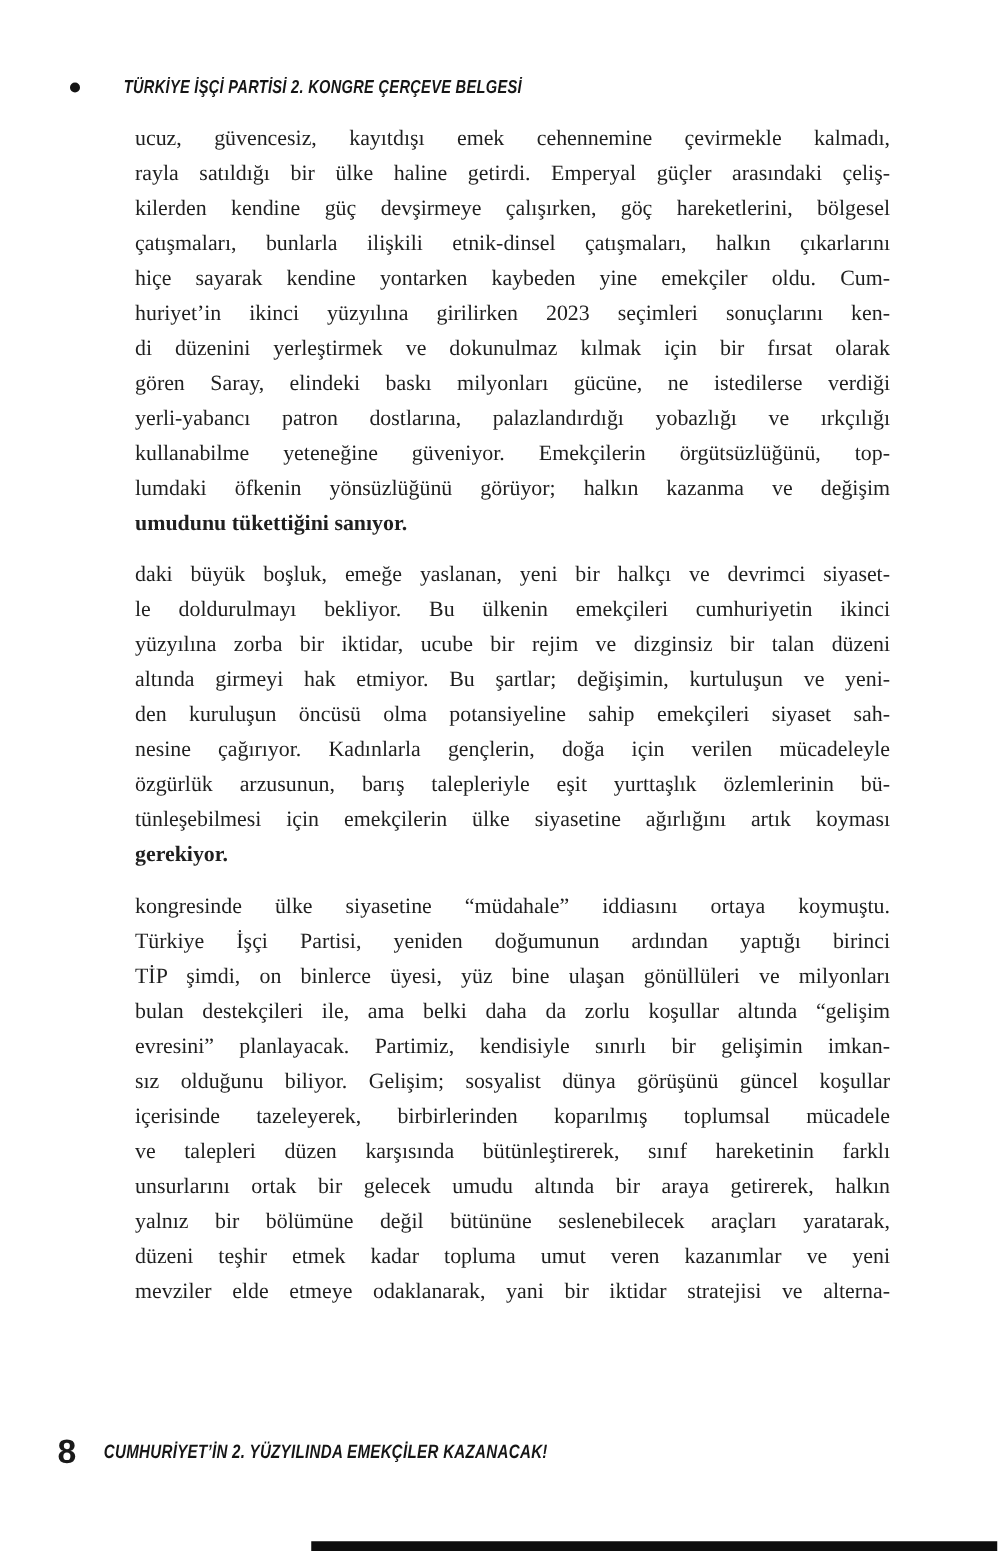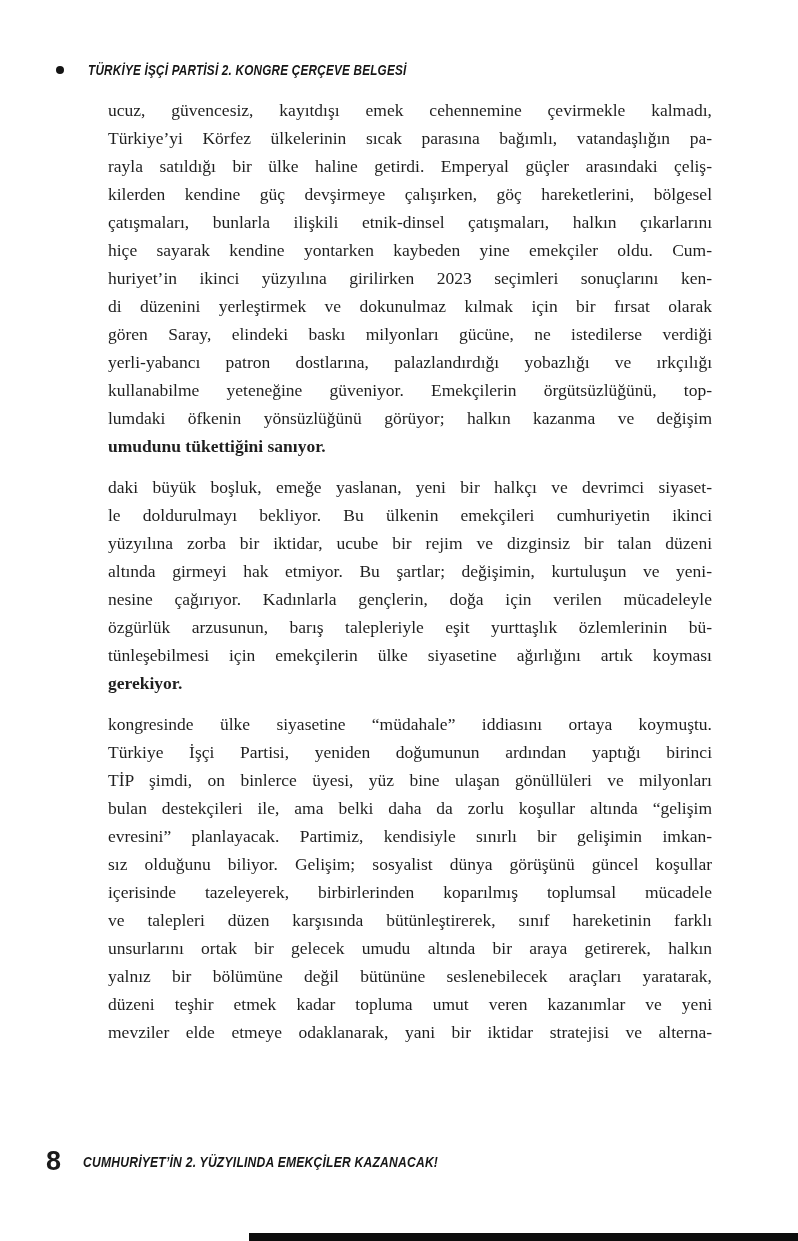--- a/index.html
+++ b/index.html
@@ -16,21 +16,21 @@
     color: #1f1f1f;
   }
 
   
   .running-header {
     position: absolute;
     left: 56px;
     top: 61px;
     display: flex;
     align-items: center;
-    gap: 24px;
+    gap: 35px;
   }
   .header-bullet {
     width: 8px;
     height: 8px;
     border-radius: 50%;
     background: #141414;
     flex: 0 0 auto;
   }
   .slogan-type {
     font-family: "Liberation Sans", sans-serif;
@@ -102,38 +102,38 @@
 <body>
 
 <header class="running-header">
   <span class="header-bullet"></span>
   <span class="slogan-type">TÜRKİYE İŞÇİ PARTİSİ 2. KONGRE ÇERÇEVE BELGESİ</span>
 </header>
 
 <main class="page-body">
     <div class="paragraph">
       <div class="line">ucuz, güvencesiz, kayıtdışı emek cehennemine çevirmekle kalmadı,</div>
-      <div class="line">Türkiye’yi Körfez ülkelerinin sıcak parasına bağımlı, vatandaşlığın pa-</div>
       <div class="line">rayla satıldığı bir ülke haline getirdi. Emperyal güçler arasındaki çeliş-</div>
       <div class="line">kilerden kendine güç devşirmeye çalışırken, göç hareketlerini, bölgesel</div>
       <div class="line">çatışmaları, bunlarla ilişkili etnik-dinsel çatışmaları, halkın çıkarlarını</div>
       <div class="line">hiçe sayarak kendine yontarken kaybeden yine emekçiler oldu. Cum-</div>
       <div class="line">huriyet’in ikinci yüzyılına girilirken 2023 seçimleri sonuçlarını ken-</div>
       <div class="line">di düzenini yerleştirmek ve dokunulmaz kılmak için bir fırsat olarak</div>
       <div class="line">gören Saray, elindeki baskı milyonları gücüne, ne istedilerse verdiği</div>
       <div class="line">yerli-yabancı patron dostlarına, palazlandırdığı yobazlığı ve ırkçılığı</div>
       <div class="line">kullanabilme yeteneğine güveniyor. Emekçilerin örgütsüzlüğünü, top-</div>
       <div class="line">lumdaki öfkenin yönsüzlüğünü görüyor; halkın kazanma ve değişim</div>
       <div class="line line-end">umudunu tükettiğini sanıyor.</div>
     </div>
     <div class="paragraph">
       <div class="line">daki büyük boşluk, emeğe yaslanan, yeni bir halkçı ve devrimci siyaset-</div>
       <div class="line">le doldurulmayı bekliyor. Bu ülkenin emekçileri cumhuriyetin ikinci</div>
       <div class="line">yüzyılına zorba bir iktidar, ucube bir rejim ve dizginsiz bir talan düzeni</div>
       <div class="line">altında girmeyi hak etmiyor. Bu şartlar; değişimin, kurtuluşun ve yeni-</div>
+      <div class="line">den kuruluşun öncüsü olma potansiyeline sahip emekçileri siyaset sah-</div>
       <div class="line">nesine çağırıyor. Kadınlarla gençlerin, doğa için verilen mücadeleyle</div>
       <div class="line">özgürlük arzusunun, barış talepleriyle eşit yurttaşlık özlemlerinin bü-</div>
       <div class="line">tünleşebilmesi için emekçilerin ülke siyasetine ağırlığını artık koyması</div>
       <div class="line line-end">gerekiyor.</div>
     </div>
     <div class="paragraph">
       <div class="line">kongresinde ülke siyasetine “müdahale” iddiasını ortaya koymuştu.</div>
       <div class="line">Türkiye İşçi Partisi, yeniden doğumunun ardından yaptığı birinci</div>
       <div class="line">TİP şimdi, on binlerce üyesi, yüz bine ulaşan gönüllüleri ve milyonları</div>
       <div class="line">bulan destekçileri ile, ama belki daha da zorlu koşullar altında “gelişim</div>

